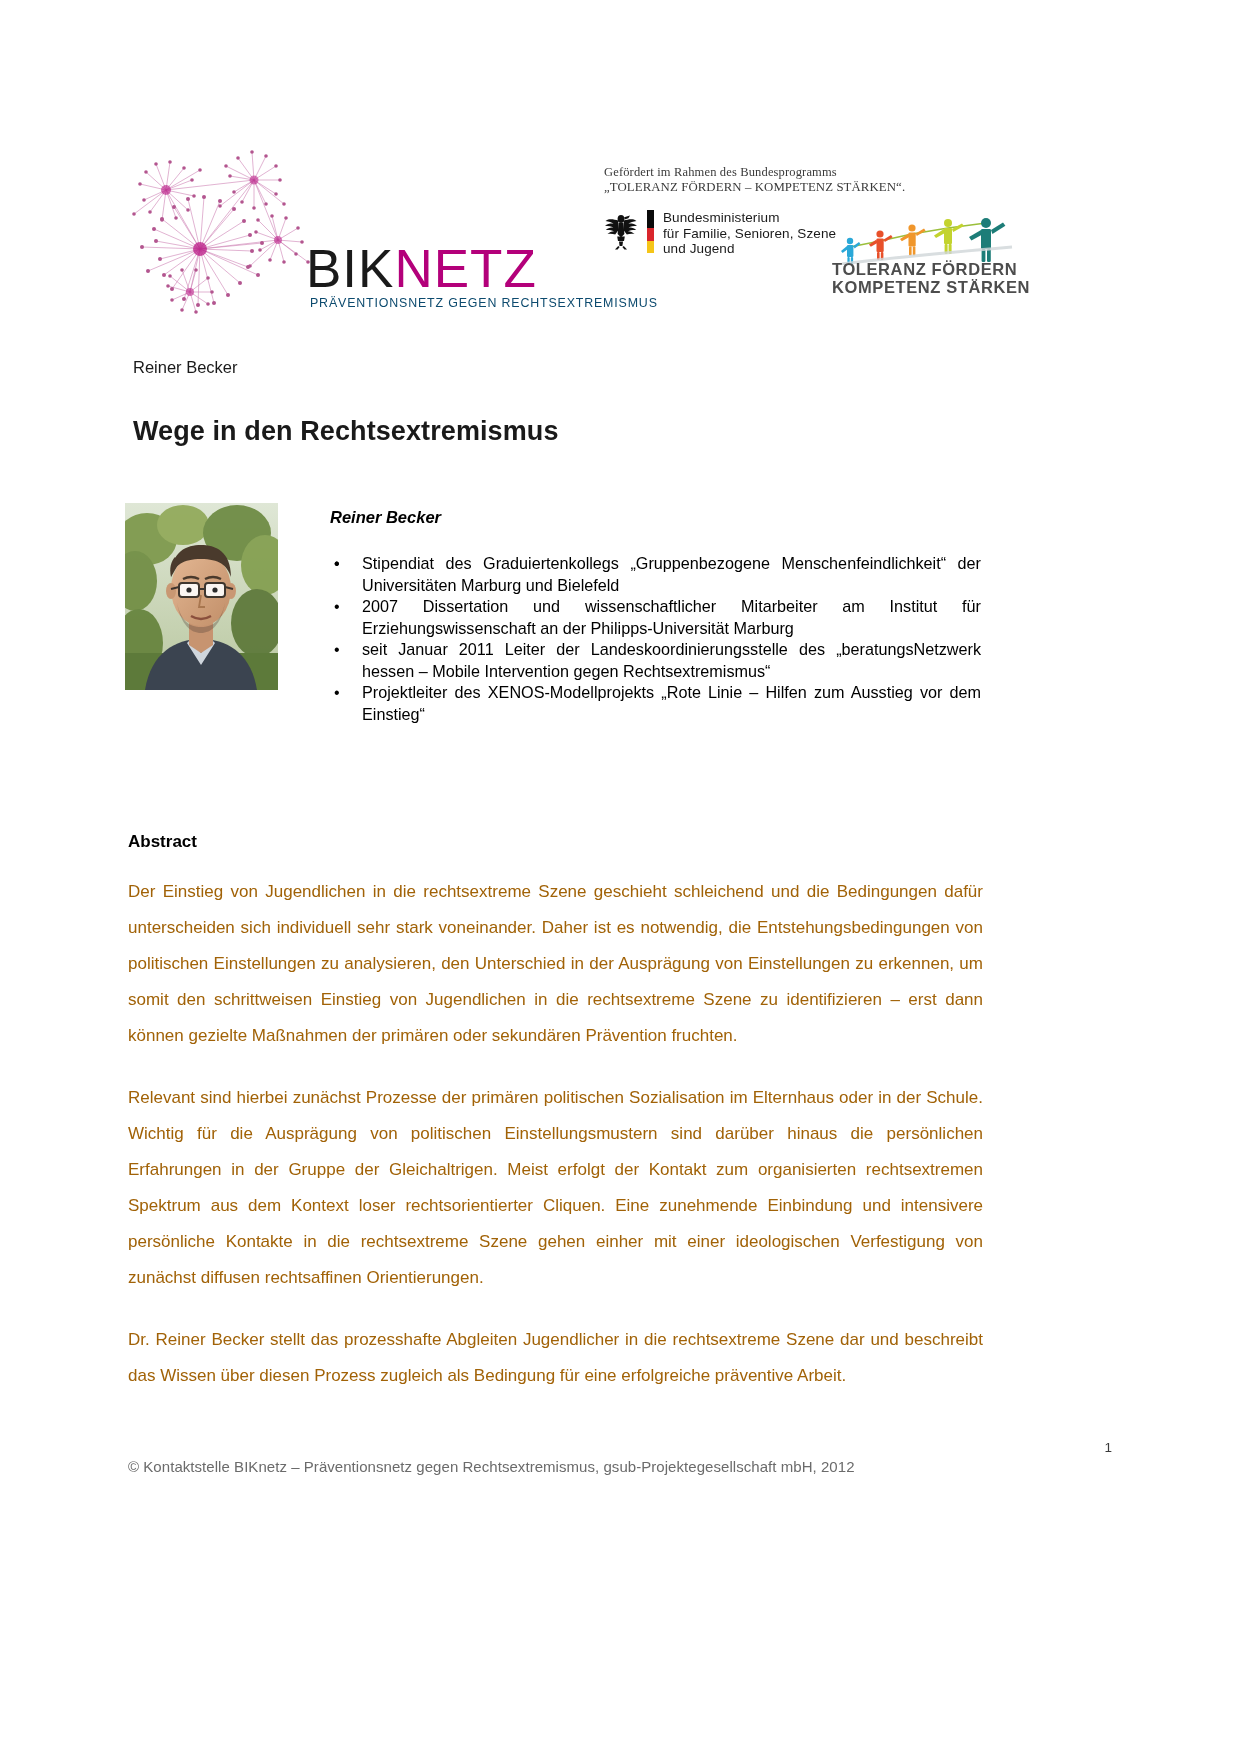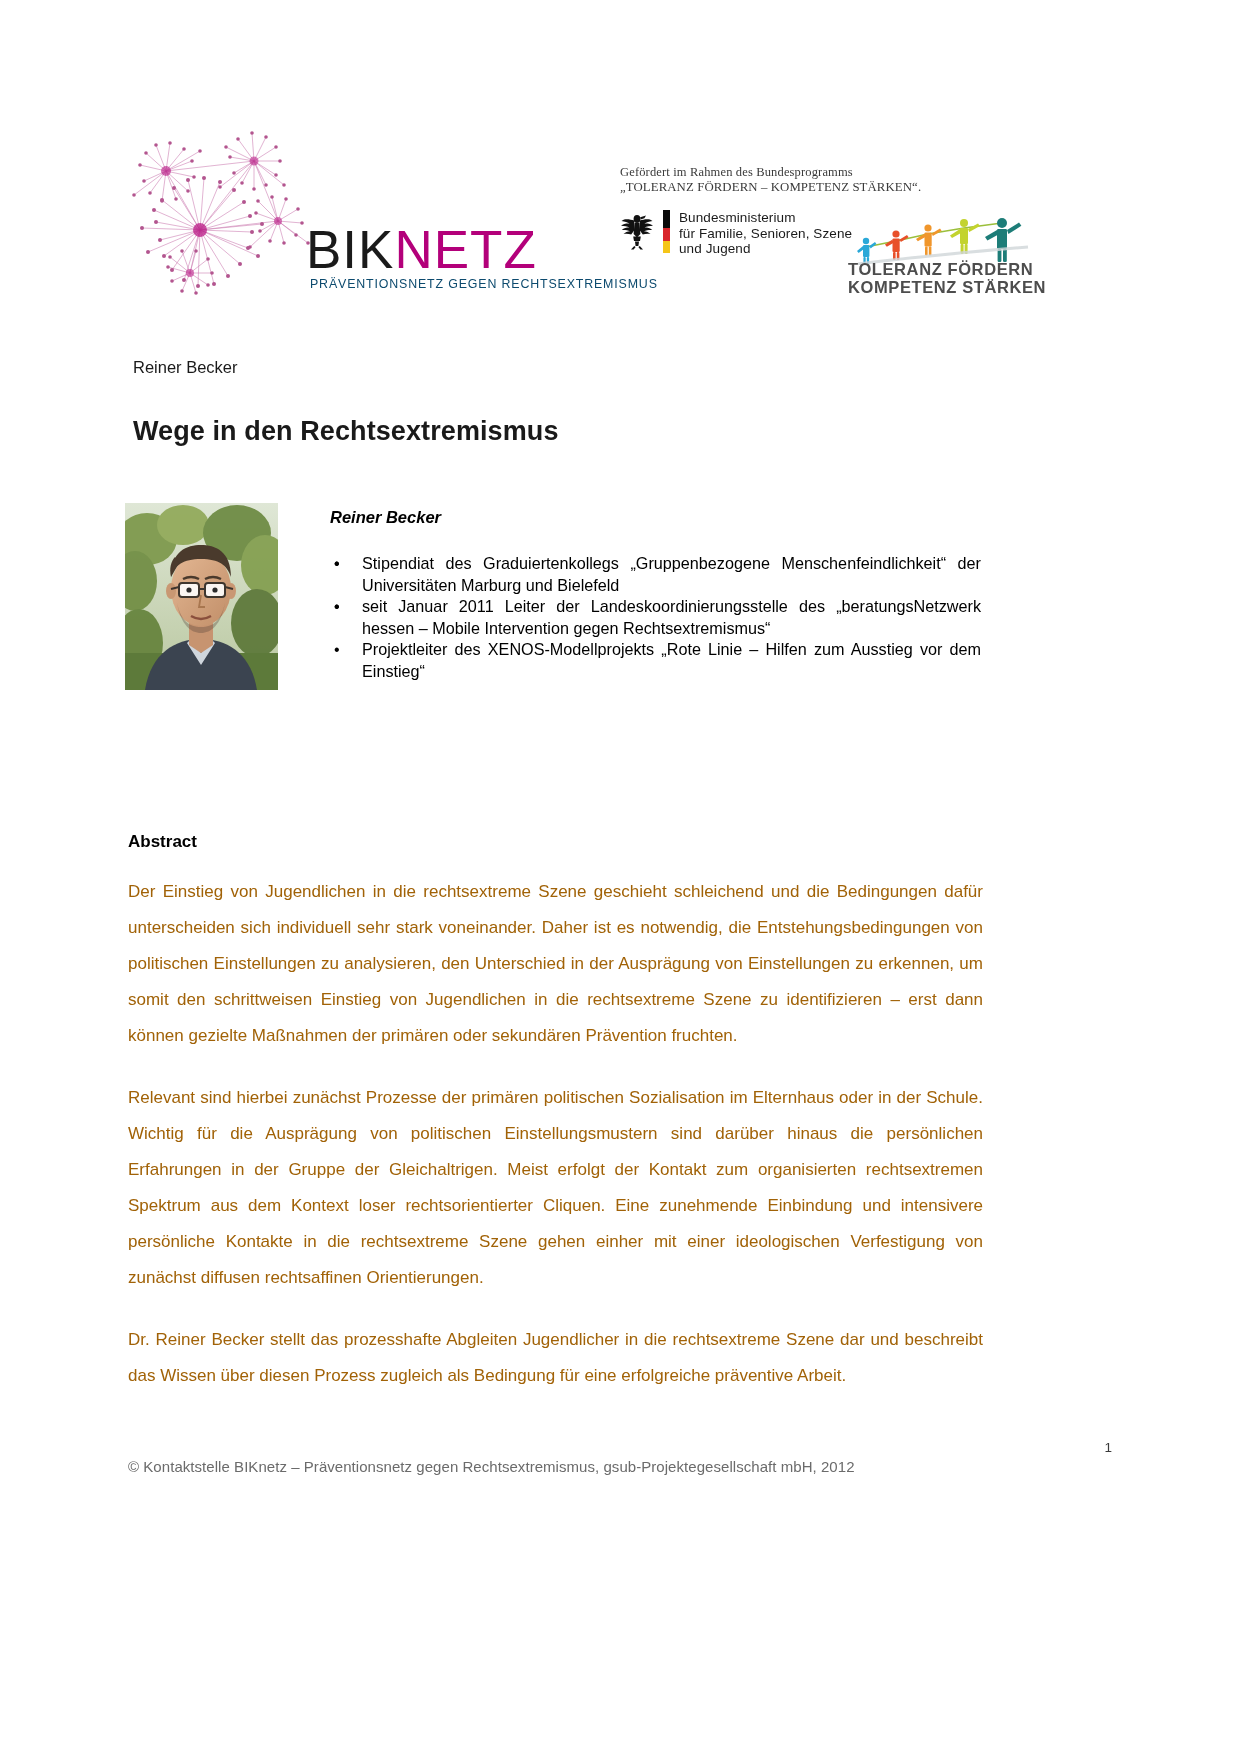--- a/index.html
+++ b/index.html
@@ -27,21 +27,21 @@
     left: 0;
     top: 0;
     width: 1240px;
     height: 320px;
   }
 
   
   .biknetz-logo {
     position: absolute;
     left: 128px;
-    top: 125px;
+    top: 144px;
     width: 400px;
     height: 175px;
     text-align: right;
   }
   .dandelion {
     position: absolute;
     left: 0px;
     top: 0px;
     width: 215px;
     height: 175px;
@@ -63,21 +63,21 @@
     top: 152px;
     font-size: 12.4px;
     letter-spacing: 0.85px;
     color: #0c4a6e;
     white-space: nowrap;
   }
 
   
   .funding {
     position: absolute;
-    left: 620px;
+    left: 604px;
     top: 165px;
     width: 420px;
     height: 135px;
   }
   .funding-line {
     font-family: "Liberation Serif", serif;
     font-size: 12.5px;
     color: #3a3a3a;
     letter-spacing: 0.15px;
     line-height: 15px;
@@ -594,21 +594,21 @@
 
         <path d="M52 100 C56 122 66 130 76 130 C86 130 96 122 100 100 C96 118 88 124 76 124 C64 124 56 118 52 100 Z" fill="#5a4638" opacity="0.35"></path>
       </svg>
     </div>
 
     <div class="bio-right">
       <div class="bio-name">Reiner Becker</div>
       <ul class="bio-list">
         <li><span class="bullet">•</span></li>
         <li><span class="bullet">•</span><span>Stipendiat des Graduiertenkollegs „Gruppenbezogene Menschenfeindlichkeit“ der Universitäten Marburg und Bielefeld</span></li>
-        <li><span class="bullet">•</span></li>
+        <li><span class="bullet">•</span><span>2007 Dissertation und wissenschaftlicher Mitarbeiter am Institut für Erziehungswissenschaft an der Philipps-Universität Marburg</span></li>
         <li><span class="bullet">•</span><span>seit Januar 2011 Leiter der Landeskoordinierungsstelle des „beratungsNetzwerk hessen – Mobile Intervention gegen Rechtsextremismus“</span></li>
         <li><span class="bullet">•</span><span>Projektleiter des XENOS-Modellprojekts „Rote Linie – Hilfen zum Ausstieg vor dem Einstieg“</span></li>
       </ul>
     </div>
   </div>
 
   <div class="abstract-head">Abstract</div>
   <div class="abstract-body">
     <p>Der Einstieg von Jugendlichen in die rechtsextreme Szene geschieht schleichend und die Bedingungen dafür unterscheiden sich individuell sehr stark voneinander. Daher ist es notwendig, die Entstehungsbedingungen von politischen Einstellungen zu analysieren, den Unterschied in der Ausprägung von Einstellungen zu erkennen, um somit den schrittweisen Einstieg von Jugendlichen in die rechtsextreme Szene zu identifizieren – erst dann können gezielte Maßnahmen der primären oder sekundären Prävention fruchten.</p>
     <p>Relevant sind hierbei zunächst Prozesse der primären politischen Sozialisation im Elternhaus oder in der Schule. Wichtig für die Ausprägung von politischen Einstellungsmustern sind darüber hinaus die persönlichen Erfahrungen in der Gruppe der Gleichaltrigen. Meist erfolgt der Kontakt zum organisierten rechtsextremen Spektrum aus dem Kontext loser rechtsorientierter Cliquen. Eine zunehmende Einbindung und intensivere persönliche Kontakte in die rechtsextreme Szene gehen einher mit einer ideologischen Verfestigung von zunächst diffusen rechtsaffinen Orientierungen.</p>

